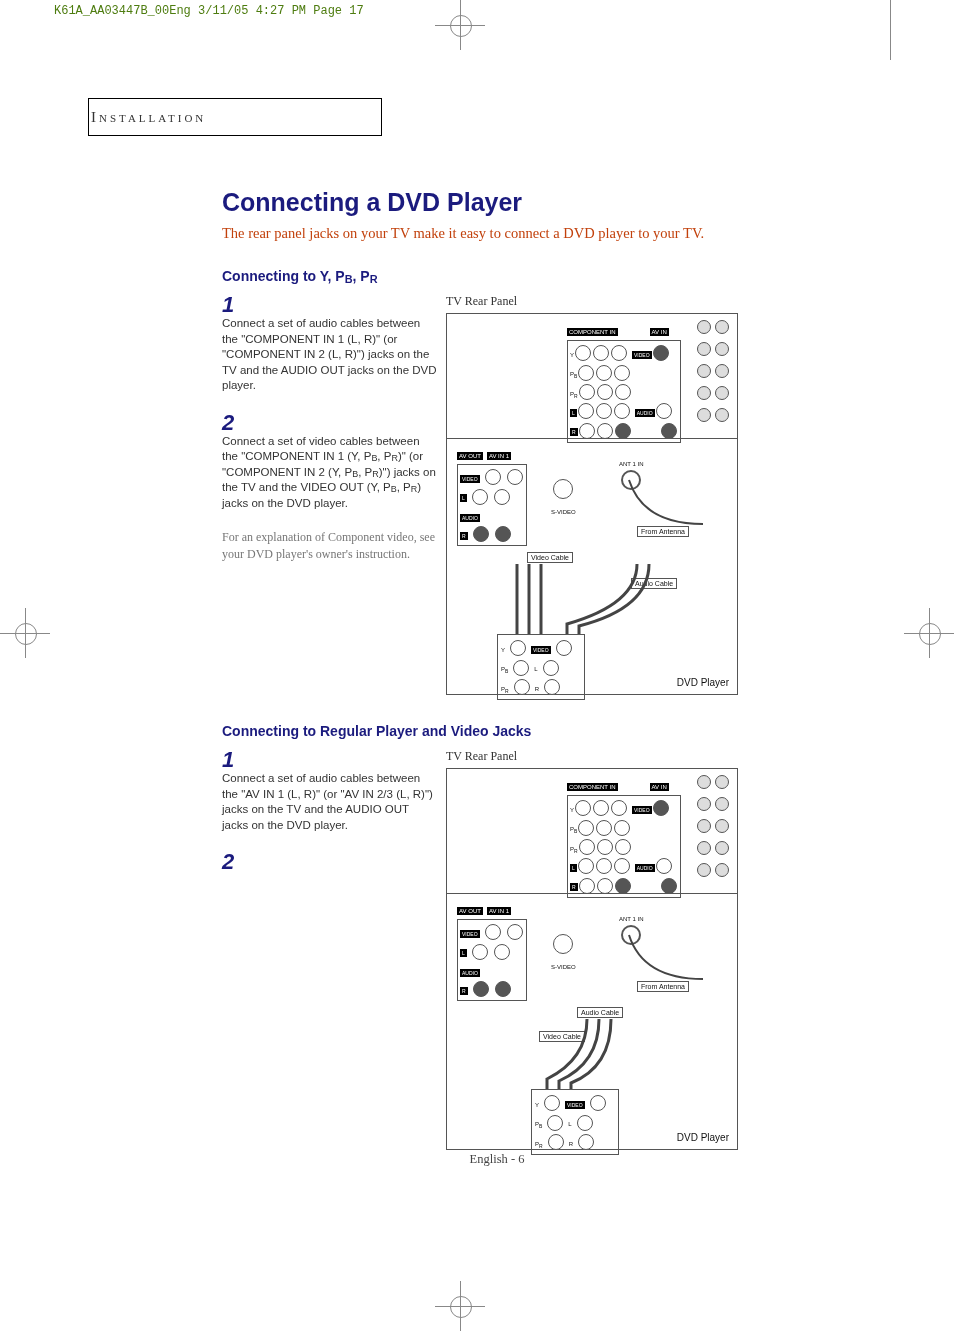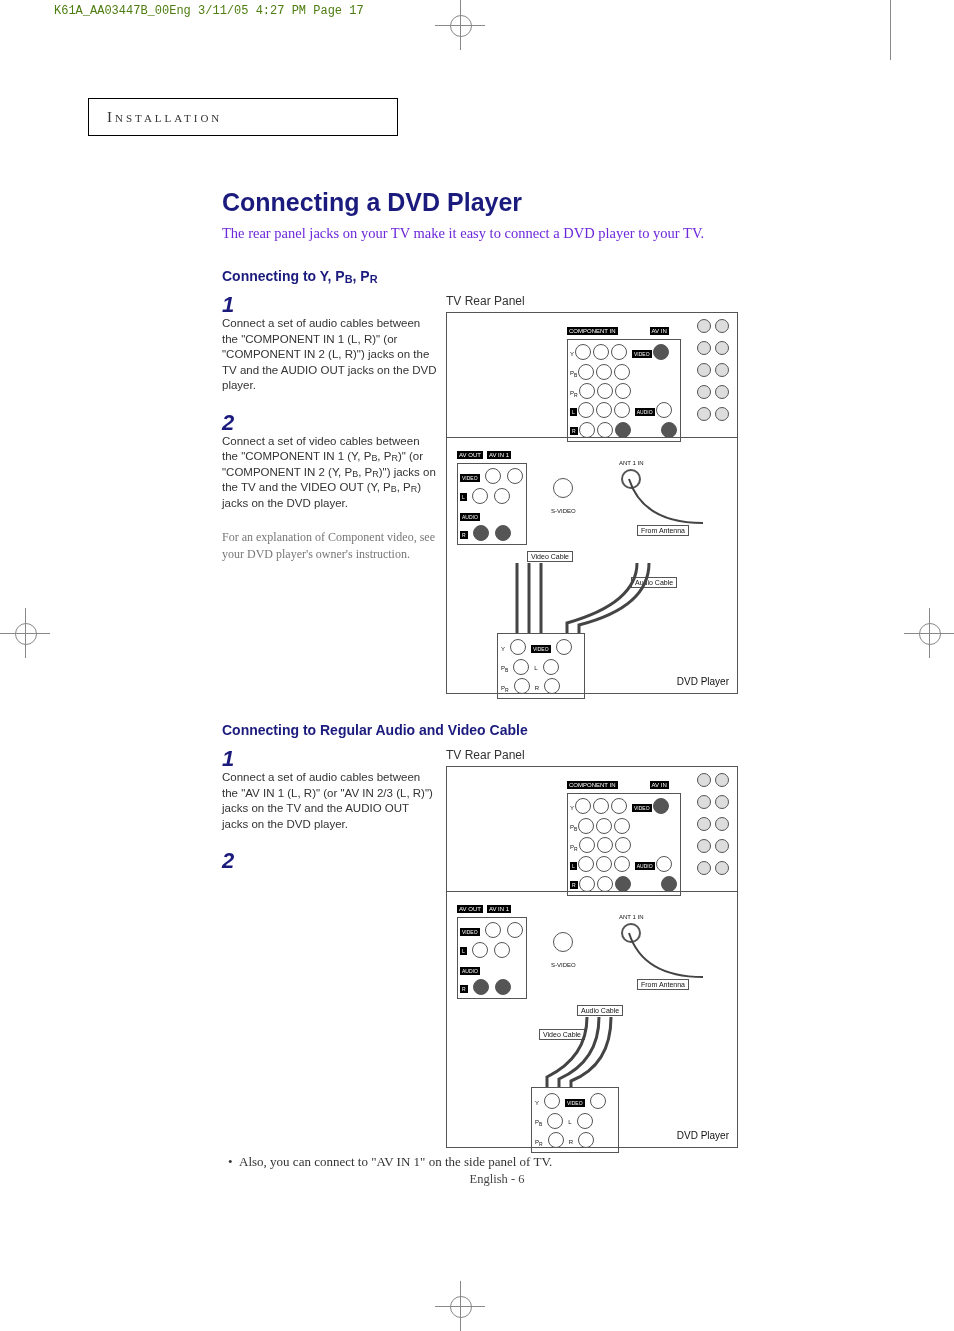--- a/index.html
+++ b/index.html
@@ -1,34 +1,34 @@
 <!DOCTYPE html>
 <html><head>
 <meta charset="utf-8">
 <style>
   html,body{margin:0;padding:0;background:#fff;font-family:"Times New Roman",serif;color:#222}
   .page{width:954px;height:1331px;position:relative;margin:0 auto;background:#fff}
   .print-header{position:absolute;top:4px;left:54px;font-family:"Courier New",monospace;font-size:12px;color:#4d7c0f}
   .reg-v{position:absolute;border-left:1px solid #888}
   .reg-h{position:absolute;border-top:1px solid #888}
   .reg-circle{position:absolute;border:1px solid #888;border-radius:50%}
-  .section-box{position:absolute;left:88px;top:98px;width:290px;height:36px;border:1.6px solid #000;display:flex;align-items:center;padding-left:18px}
+  .section-box{position:absolute;left:88px;top:98px;width:290px;height:36px;border:1.6px solid #000;display:flex;align-items:center;padding-left:2px}
   .section-box span{font-family:Georgia,serif;font-variant:small-caps;letter-spacing:3px;font-size:15px;color:#333}
   .content{position:absolute;left:222px;top:188px;width:550px}
   h1{font-family:Arial,Helvetica,sans-serif;font-weight:700;font-size:25px;color:#1b1b7e;margin:0 0 8px 0}
-  .intro{font-family:Georgia,serif;font-size:14.5px;color:#6d28d9;margin:0 0 26px 0}
+  .intro{font-family:Georgia,serif;font-size:14.5px;color:#c2410c;margin:0 0 26px 0}
   h2{font-family:Arial,Helvetica,sans-serif;font-weight:700;font-size:14px;color:#1b1b7e;margin:0 0 10px 0}
   .steps-col{width:216px}
   .diagram-col{width:300px;padding-left:8px}
   .step-num{font-family:Arial,Helvetica,sans-serif;font-weight:700;font-style:italic;font-size:22px;color:#1b1b7e;line-height:1;margin:0}
   .step-text{font-family:Arial,Helvetica,sans-serif;font-size:11.5px;color:#333;line-height:1.35;margin:0 0 18px 0}
   .note{font-family:Georgia,serif;font-size:12px;color:#777;line-height:1.4;margin-top:6px}
   .sub{font-size:0.78em;vertical-align:baseline;position:relative;top:0.15em}
   .two-col{display:flex;align-items:flex-start}
-  .diag-label{font-family:Liberation Sans, sans-serif;font-size:12px;color:#333;margin:0 0 4px 0}
+  .diag-label{font-family:Liberation Serif, serif;font-size:12px;color:#333;margin:0 0 4px 0}
   .diagram-box{border:1px solid #555;width:290px;position:relative;background:#fff}
   .bullet-note{font-family:Georgia,serif;font-size:13px;color:#333;margin:6px 0 0 6px}
   .footer{font-family:Georgia,serif;font-size:12.5px;color:#444;text-align:center;margin-top:2px}
   
   
   .jack{display:inline-block;width:14px;height:14px;border:1.5px solid #555;border-radius:50%;margin:1px;background:#fff;vertical-align:middle}
   .jack.dark{background:#555}
   .tiny{font-family:Arial,Helvetica,sans-serif;font-size:6px;color:#111;line-height:1}
   .lbl{font-family:Arial,Helvetica,sans-serif;font-size:7px;color:#111}
   .blk{background:#000;color:#fff;font-family:Arial,Helvetica,sans-serif;font-size:6px;padding:1px 2px;display:inline-block}
@@ -147,21 +147,21 @@
         <div style="position:absolute;left:50px;top:320px;border:1px solid #555;padding:3px;width:80px">
           <div><span class="tiny">Y</span> <span class="jack"></span> <span class="blk" style="font-size:5px">VIDEO</span> <span class="jack"></span></div>
           <div><span class="tiny">P<sub>B</sub></span> <span class="jack"></span> <span class="tiny">L</span> <span class="jack"></span></div>
           <div><span class="tiny">P<sub>R</sub></span> <span class="jack"></span> <span class="tiny">R</span> <span class="jack"></span></div>
         </div>
         <div class="lbl" style="position:absolute;right:8px;bottom:6px;font-size:10px">DVD Player</div>
       </div>
     </div>
   </div>
 
-  <h2 style="margin-top:28px">Connecting to Regular Audio and Video Cable</h2>
+  <h2 style="margin-top:28px">Connecting to Regular Player and Video Jacks</h2>
   <div class="two-col">
     <div class="steps-col">
       <p class="step-num">1</p>
       <p class="step-text">Connect a set of audio cables between the "AV IN 1 (L, R)" (or "AV IN 2/3 (L, R)") jacks on the TV and the AUDIO OUT jacks on the DVD player.</p>
       <p class="step-num">2</p>
     </div>
     <div class="diagram-col">
       <p class="diag-label">TV Rear Panel</p>
       <div class="diagram-box" style="height:380px">
         <div style="position:absolute;left:120px;top:6px;width:150px">
@@ -214,17 +214,16 @@
         <div style="position:absolute;left:84px;top:320px;border:1px solid #555;padding:3px;width:80px">
           <div><span class="tiny">Y</span> <span class="jack"></span> <span class="blk" style="font-size:5px">VIDEO</span> <span class="jack"></span></div>
           <div><span class="tiny">P<sub>B</sub></span> <span class="jack"></span> <span class="tiny">L</span> <span class="jack"></span></div>
           <div><span class="tiny">P<sub>R</sub></span> <span class="jack"></span> <span class="tiny">R</span> <span class="jack"></span></div>
         </div>
         <div class="lbl" style="position:absolute;right:8px;bottom:6px;font-size:10px">DVD Player</div>
       </div>
     </div>
   </div>
 
-  <p class="bullet-note">•&nbsp;&nbsp;<span>Also, you can connect to "AV IN 1" on the side panel of TV.</span></p>
   <p class="footer">English - 6</p>
 </div>
 
 </div>
 
 </body></html>

